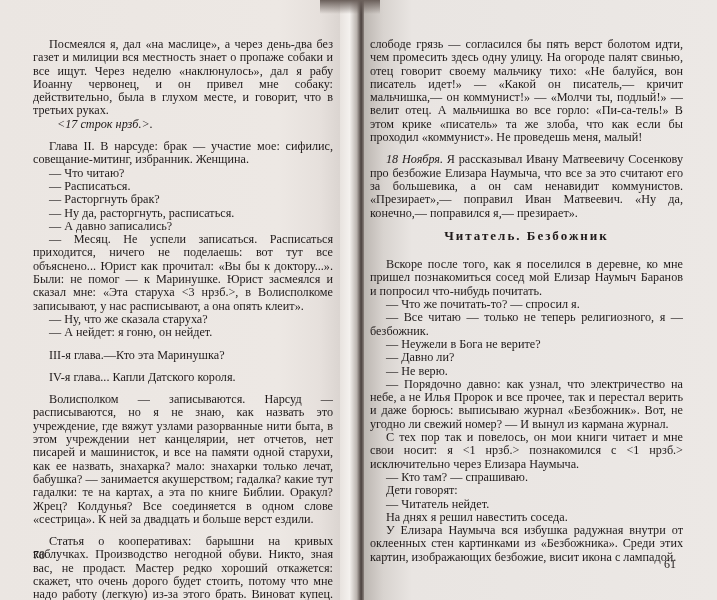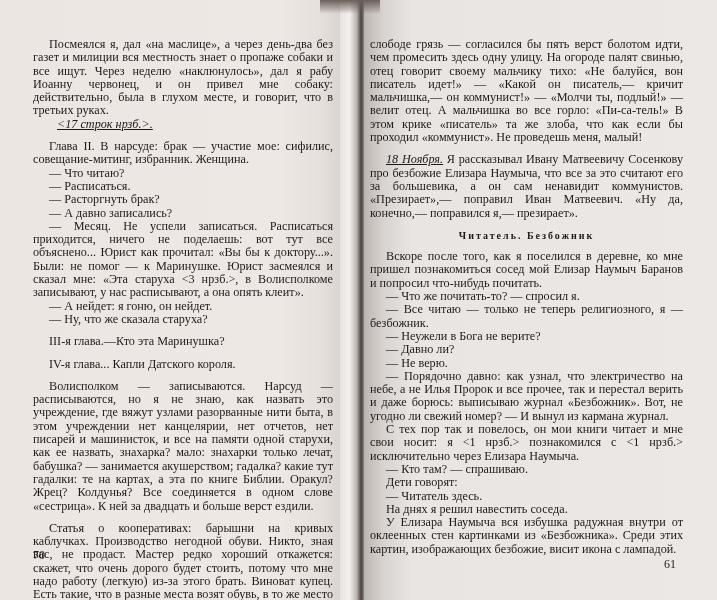--- a/index.html
+++ b/index.html
@@ -35,47 +35,48 @@
     font-size:12.2px;
     line-height:13.3px;
     text-align:justify;
   }
   .left-text { left:33px; top:38px; width:300px; }
   .right-text { left:8px; top:38px; width:313px; }
   p { margin:0; text-indent:16px; }
   p.noindent { text-indent:0; }
   .gap { height:9px; }
   .gap-s { height:5px; }
-  .ital { font-style:italic;text-decoration:underline; }
+  .ital { font-style:italic; }
   .heading {
     text-align:center; letter-spacing:2px; font-weight:bold;
-    font-size:10px; margin:4px 0 8px 0;
+    font-size:13px; margin:4px 0 16px 0;
   }
   .pagenum { position:absolute; font-size:12px; }
   .pagenum-left { left:33px; top:548px; }
   .pagenum-right { left:302px; top:557px; }
 </style>
 </head>
 <body>
 
 <div class="spread">
 
   <div class="page page-left">
     <div class="text left-text">
       <p>Посмеялся я, дал «на маслице», а через день-два без газет и милиции вся местность знает о пропаже собаки и все ищут. Через неделю «наклюнулось», дал я рабу Иоанну червонец, и он привел мне собаку: действительно, была в глухом месте, и говорит, что в третьих руках.</p>
       <p class="ital" style="text-indent:24px">&lt;17 строк нрзб.&gt;.</p>
       <div class="gap"></div>
       <p>Глава II. В нарсуде: брак — участие мое: сифилис, совещание-митинг, избранник. Женщина.</p>
       <p>— Что читаю?</p>
       <p>— Расписаться.</p>
       <p>— Расторгнуть брак?</p>
+      <p>— Ну да, расторгнуть, расписаться.</p>
       <p>— А давно записались?</p>
       <p>— Месяц. Не успели записаться. Расписаться приходится, ничего не поделаешь: вот тут все объяснено... Юрист как прочитал: «Вы бы к доктору...». Были: не помог — к Маринушке. Юрист засмеялся и сказал мне: «Эта старуха &lt;3 нрзб.&gt;, в Волисполкоме записывают, у нас расписывают, а она опять клеит».</p>
+      <p>— Ну, что же сказала старуха?</p>
       <p>— А нейдет: я гоню, он нейдет.</p>
-      <p>— Ну, что же сказала старуха?</p>
       <div class="gap"></div>
       <p>III-я глава.—Кто эта Маринушка?</p>
       <div class="gap"></div>
       <p>IV-я глава... Капли Датского короля.</p>
       <div class="gap"></div>
       <p>Волисполком — записываются. Нарсуд — расписываются, но я не знаю, как назвать это учреждение, где вяжут узлами разорванные нити быта, в этом учреждении нет канцелярии, нет отчетов, нет писарей и машинисток, и все на памяти одной старухи, как ее назвать, знахарка? мало: знахарки только лечат, бабушка? — занимается акушерством; гадалка? какие тут гадалки: те на картах, а эта по книге Библии. Оракул? Жрец? Колдунья? Все соединяется в одном слове «сестрица». К ней за двадцать и больше верст ездили.</p>
       <div class="gap"></div>
       <p>Статья о кооперативах: барышни на кривых каблучках. Производство негодной обуви. Никто, зная вас, не продаст. Мастер редко хороший откажется: скажет, что очень дорого будет стоить, потому что мне надо работу (легкую) из-за этого брать. Виноват купец. Есть такие, что в разные места возят обувь, в то же место и не являйся. Блеск, шик. Заказывают местные люди в Москве.</p>
 
     </div>
@@ -92,21 +93,21 @@
       <p>Вскоре после того, как я поселился в деревне, ко мне пришел познакомиться сосед мой Елизар Наумыч Баранов и попросил что-нибудь почитать.</p>
       <p>— Что же почитать-то? — спросил я.</p>
       <p>— Все читаю — только не теперь религиозного, я — безбожник.</p>
       <p>— Неужели в Бога не верите?</p>
       <p>— Давно ли?</p>
       <p>— Не верю.</p>
       <p>— Порядочно давно: как узнал, что электричество на небе, а не Илья Пророк и все прочее, так и перестал верить и даже борюсь: выписываю журнал «Безбожник». Вот, не угодно ли свежий номер? — И вынул из кармана журнал.</p>
       <p>С тех пор так и повелось, он мои книги читает и мне свои носит: я &lt;1 нрзб.&gt; познакомился с &lt;1 нрзб.&gt; исключительно через Елизара Наумыча.</p>
       <p>— Кто там? — спрашиваю.</p>
       <p>Дети говорят:</p>
-      <p>— Читатель здесь.</p>
+      <p>— Читатель нейдет.</p>
       <p>На днях я решил навестить соседа.</p>
       <p>У Елизара Наумыча вся избушка радужная внутри от оклеенных стен картинками из «Безбожника». Среди этих картин, изображающих безбожие, висит икона с лампадой.</p>
 
     </div>
     <div class="pagenum pagenum-right">61</div>
   </div>
 
   <div class="spine"></div>
   <div class="spine-top"></div>
 </div>

